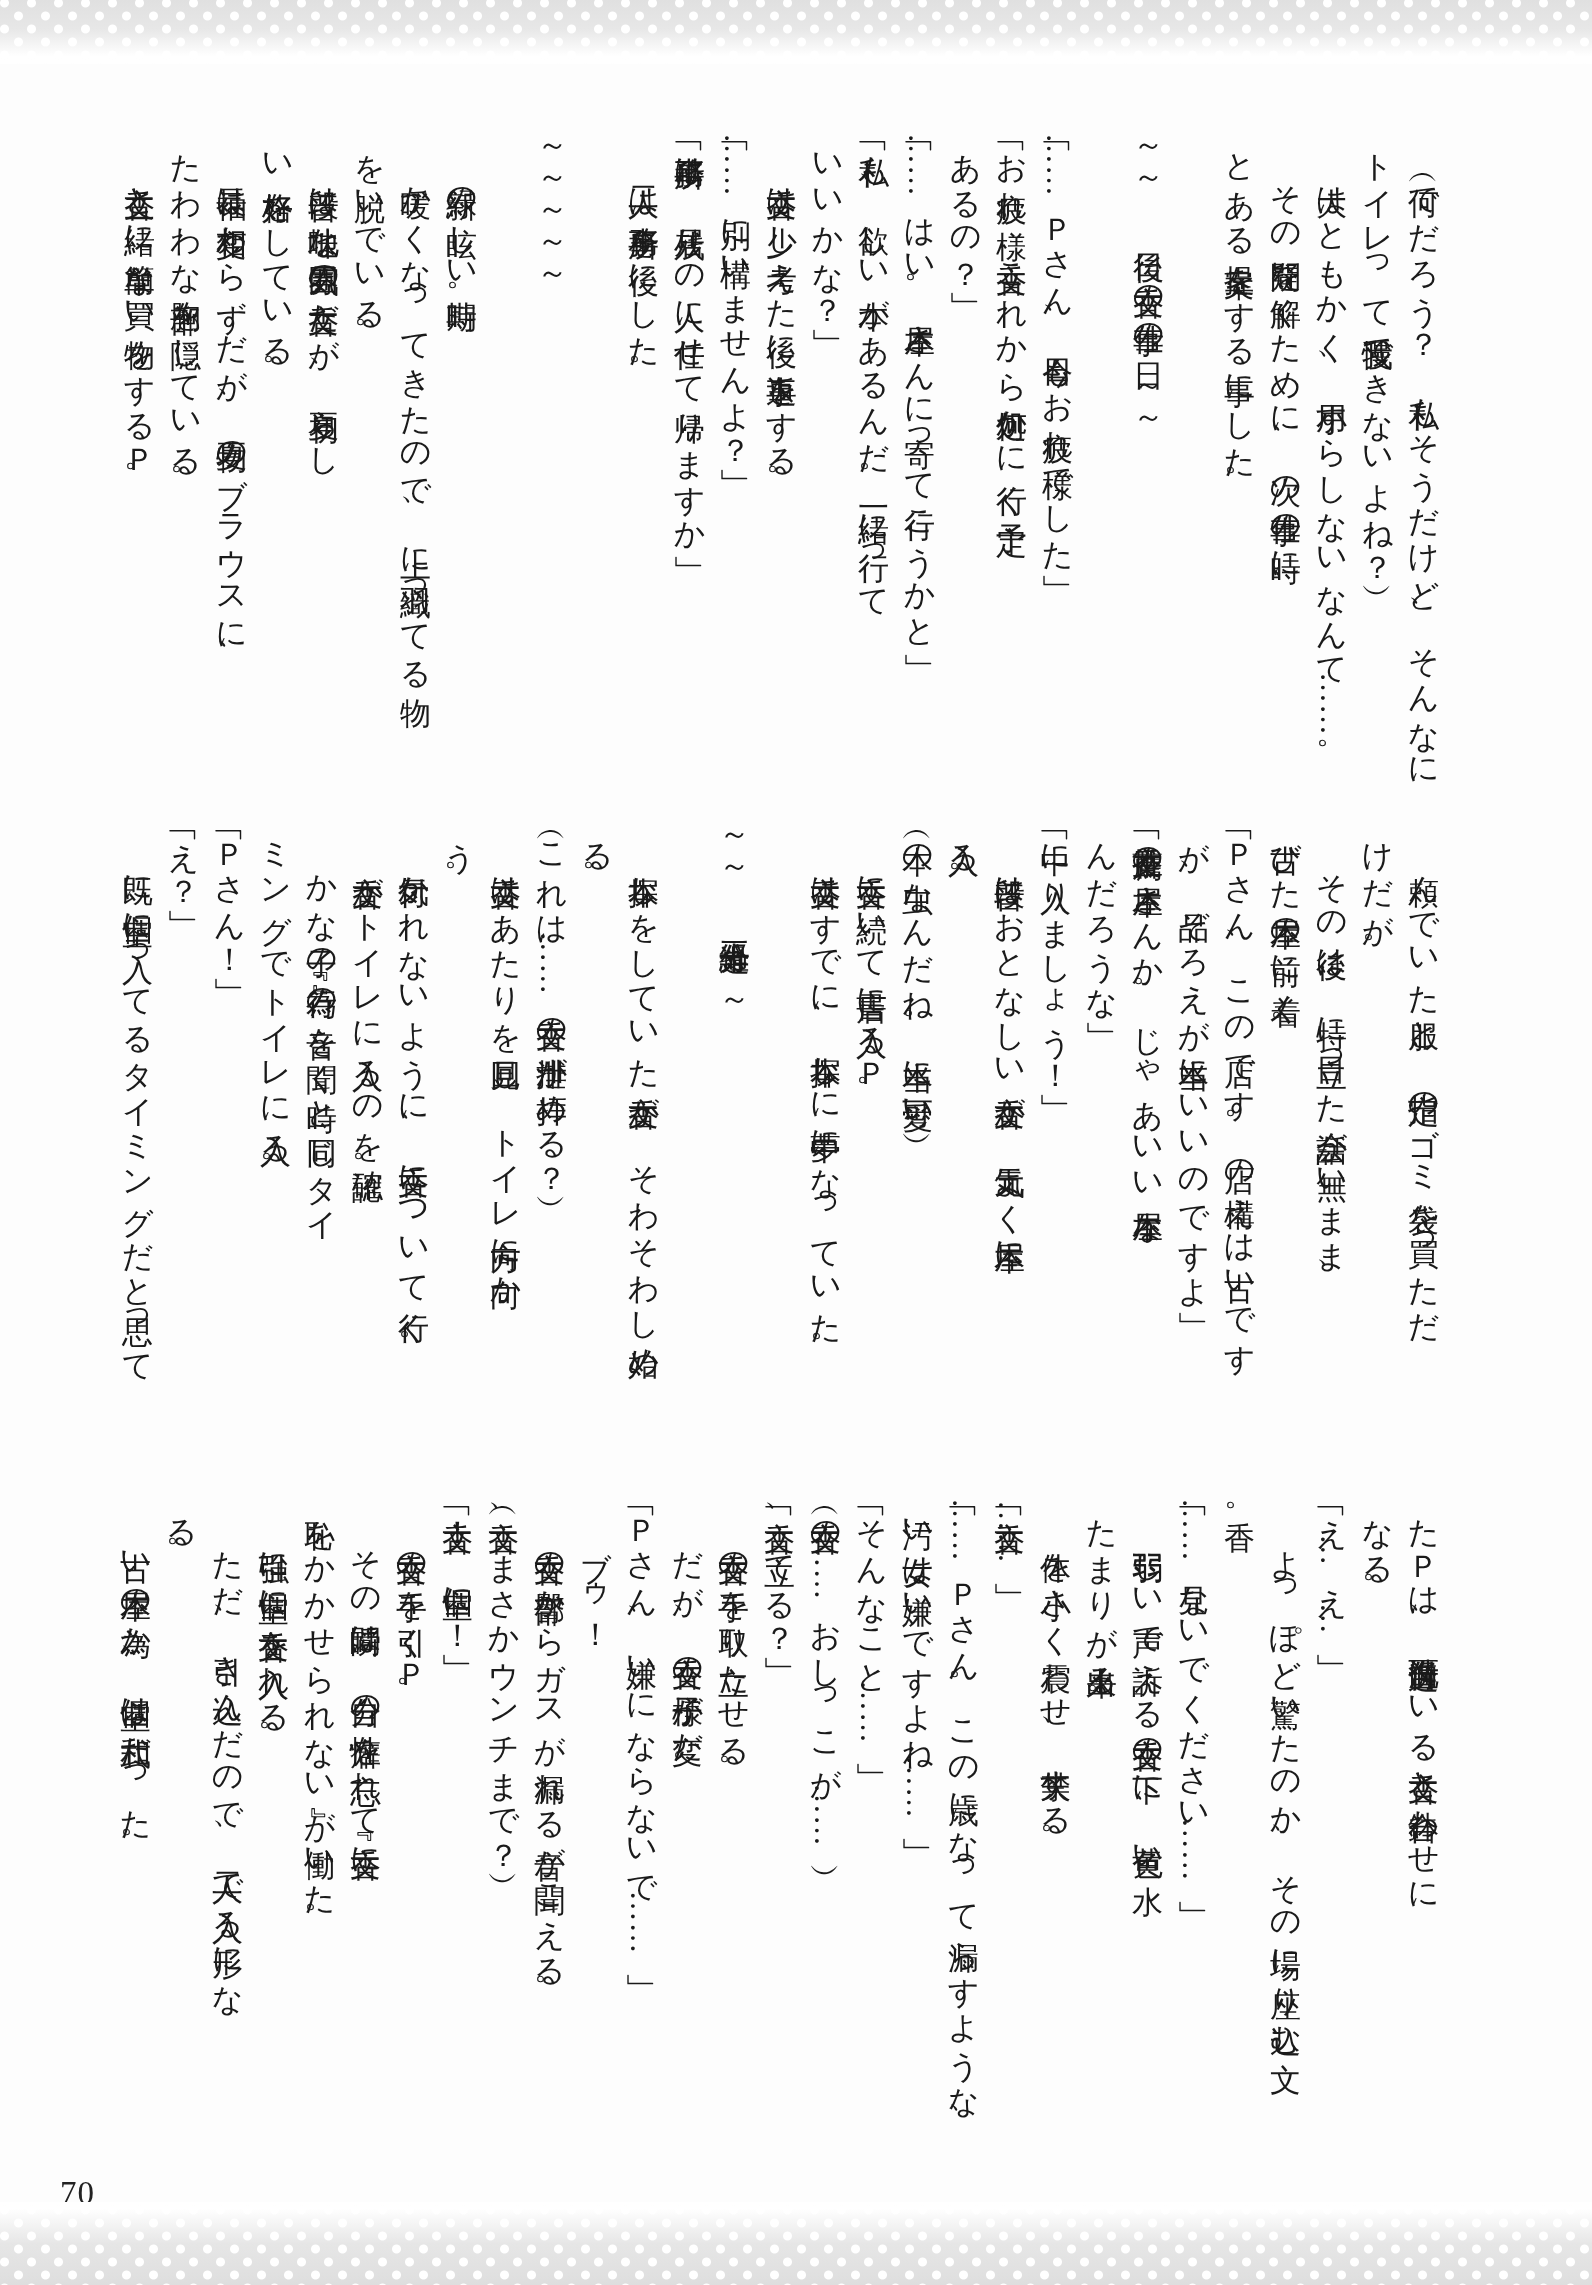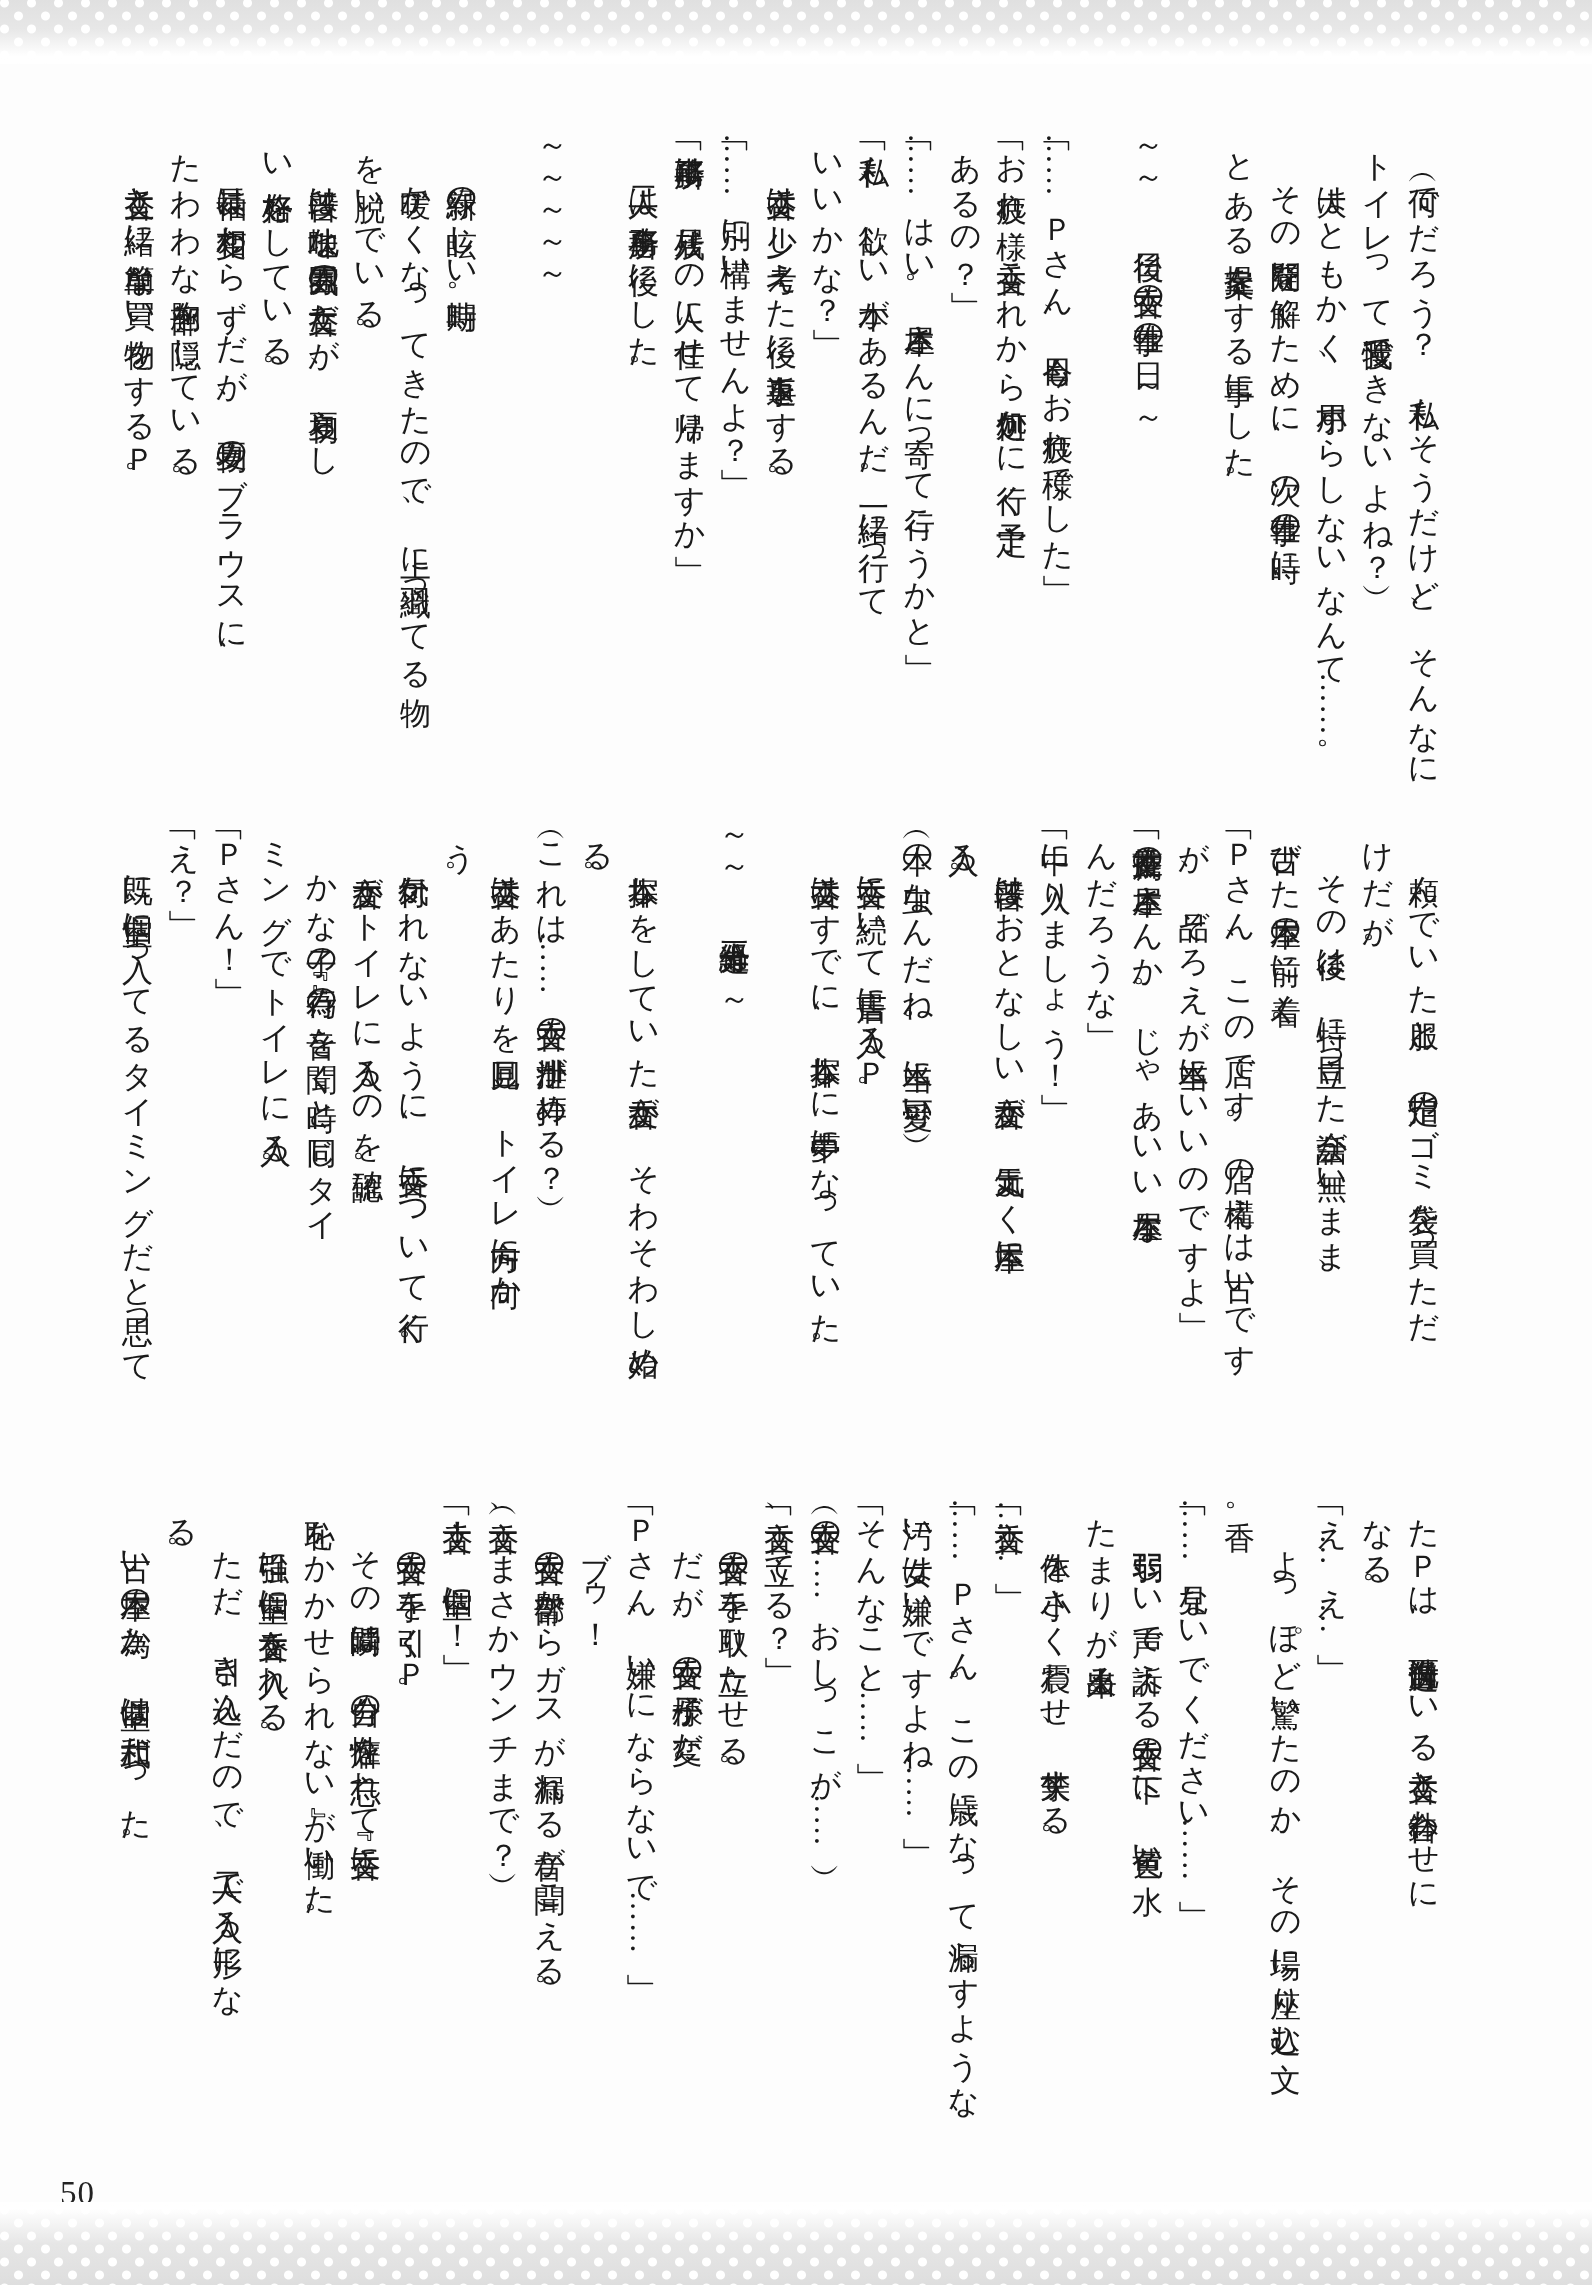--- a/index.html
+++ b/index.html
@@ -148,17 +148,17 @@
       <div class="tline">「文香！　個室に！」</div>
       <div class="tline">　文香の手を引くＰ。</div>
       <div class="tline">　その瞬間は、自分の性癖を忘れて『文香に</div>
       <div class="tline">恥をかかせられない』が働いた。</div>
       <div class="tline">　強引に個室に文香を入れる。</div>
       <div class="tline">　ただ、引き込んだので、二人で入る形にな</div>
       <div class="tline">る。</div>
       <div class="tline">　古い本屋の為か、個室は和式だった。</div>
     </div>
 
-  <div class="pageno">50</div>
+  <div class="pageno">70</div>
 
   <div class="dots dots-bottom"></div>
 </div>
 
 
 </body></html>

